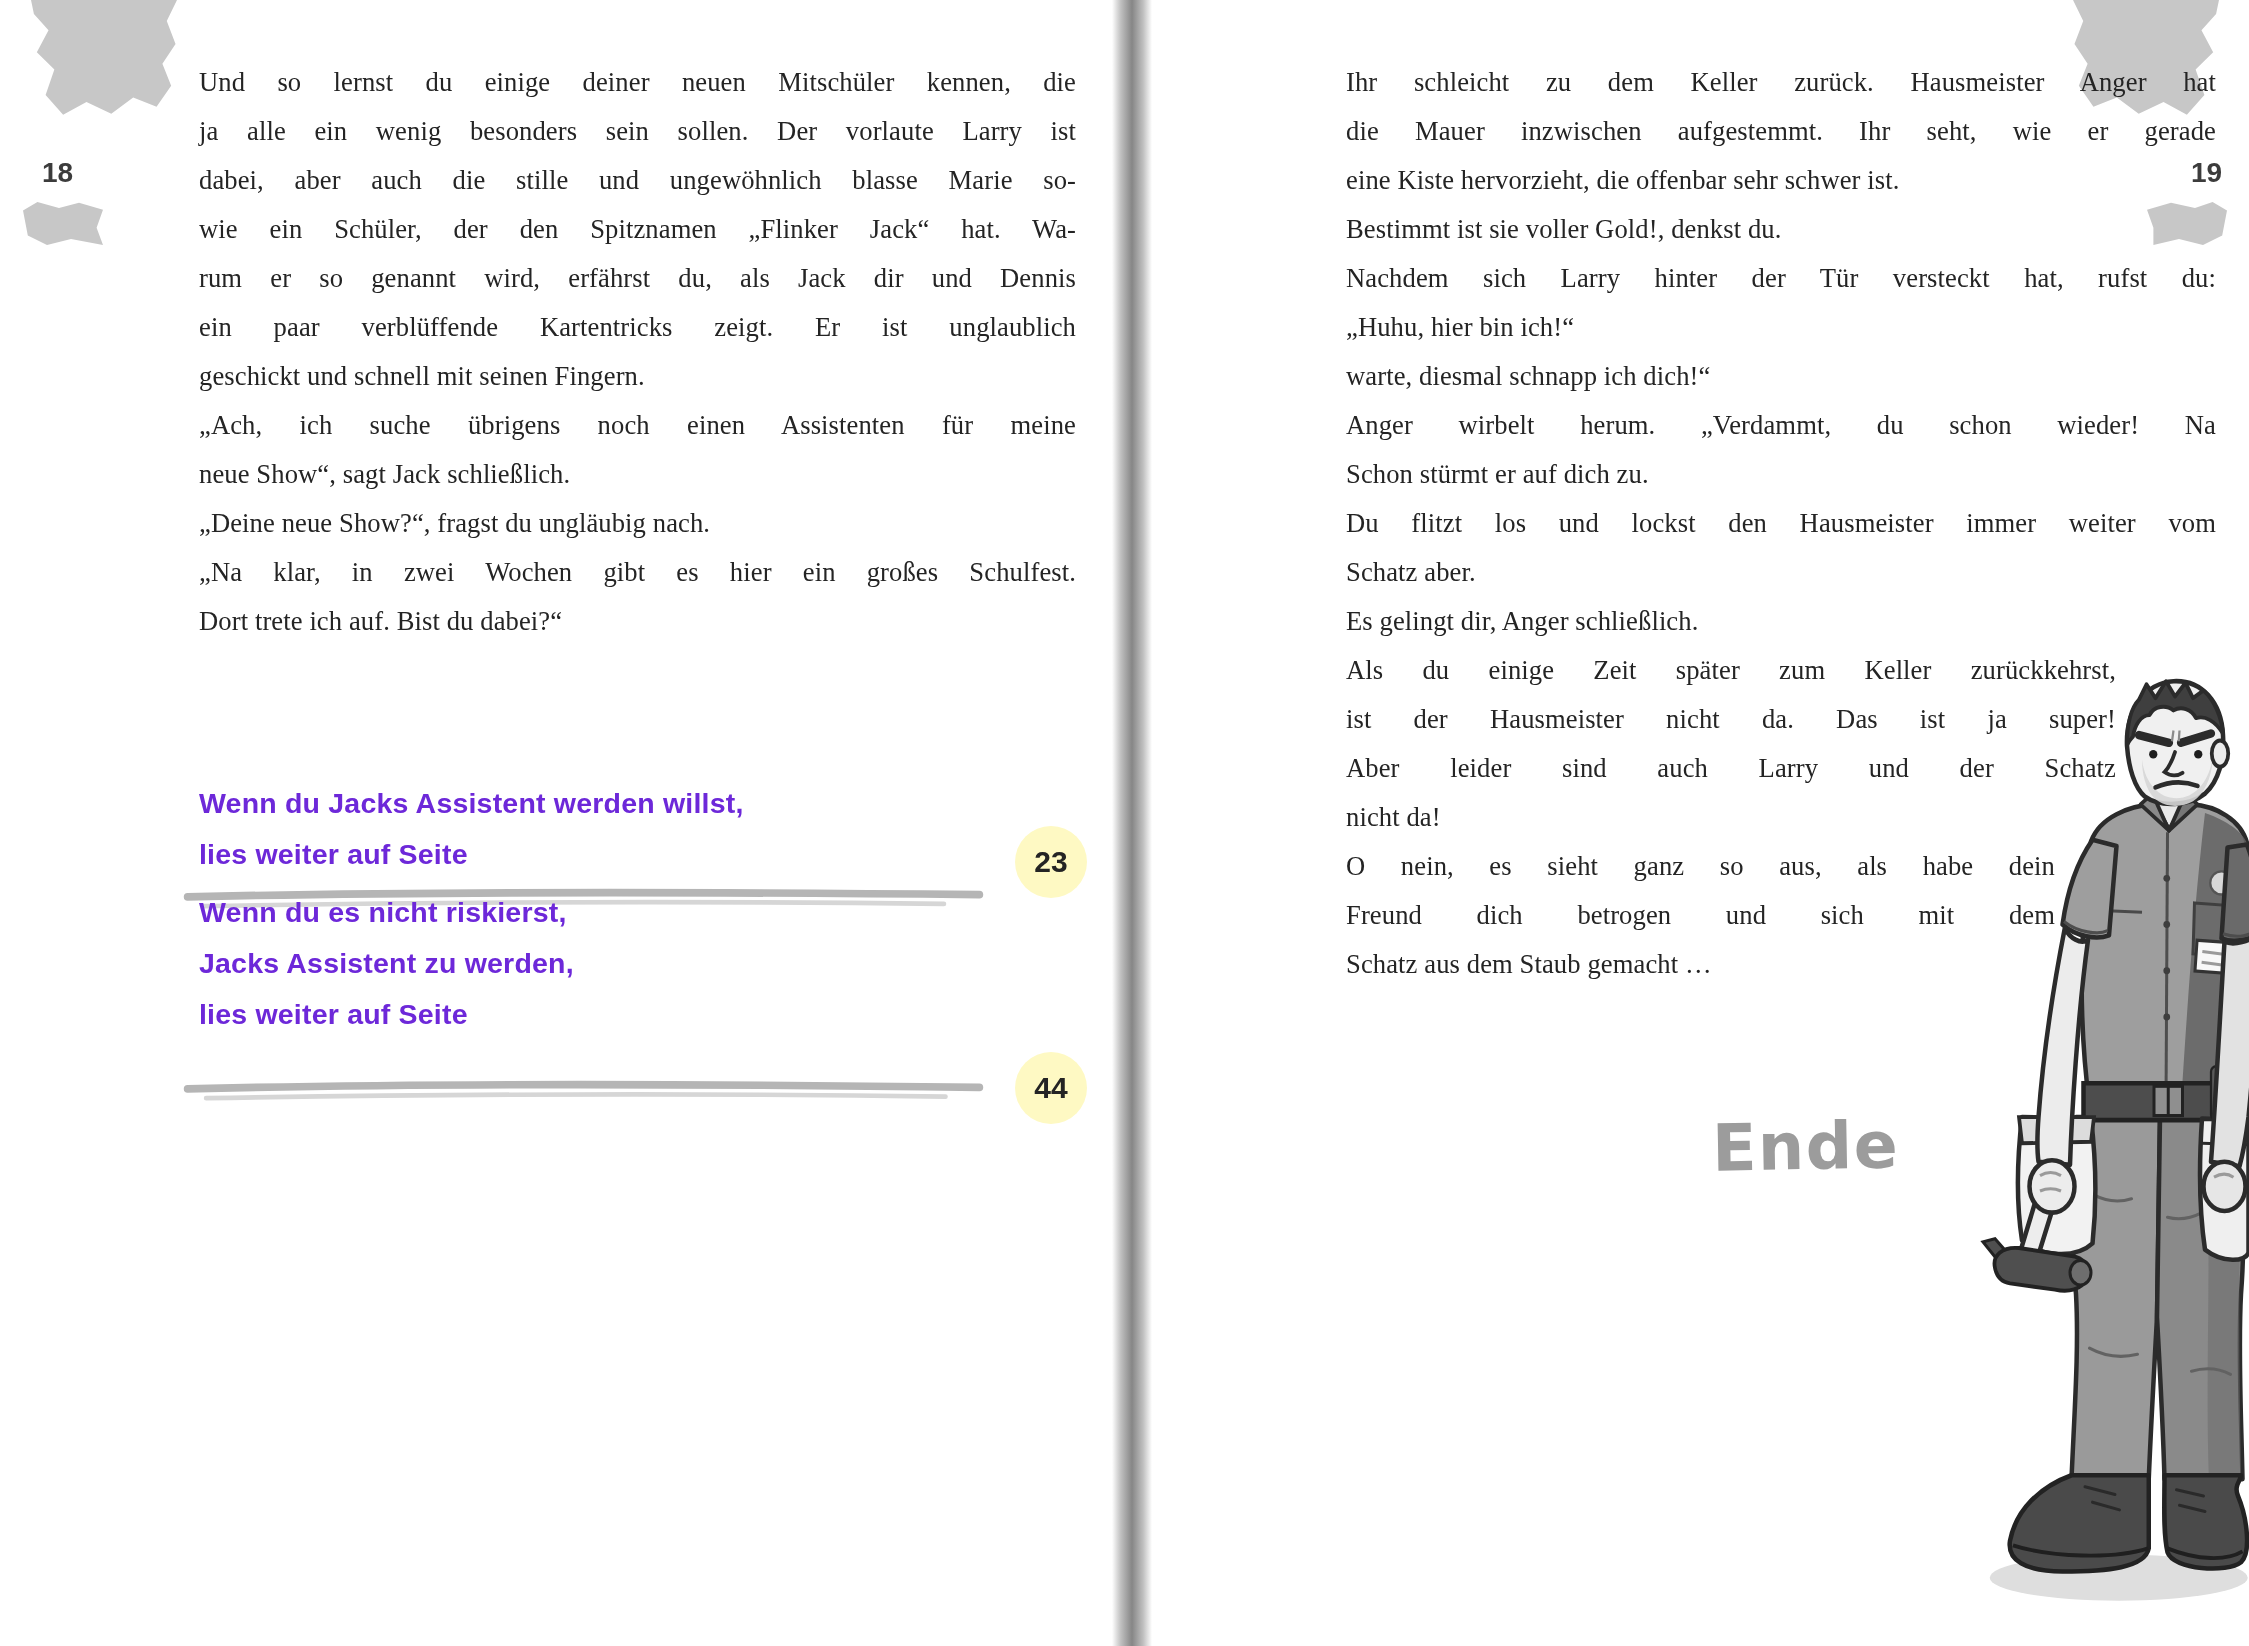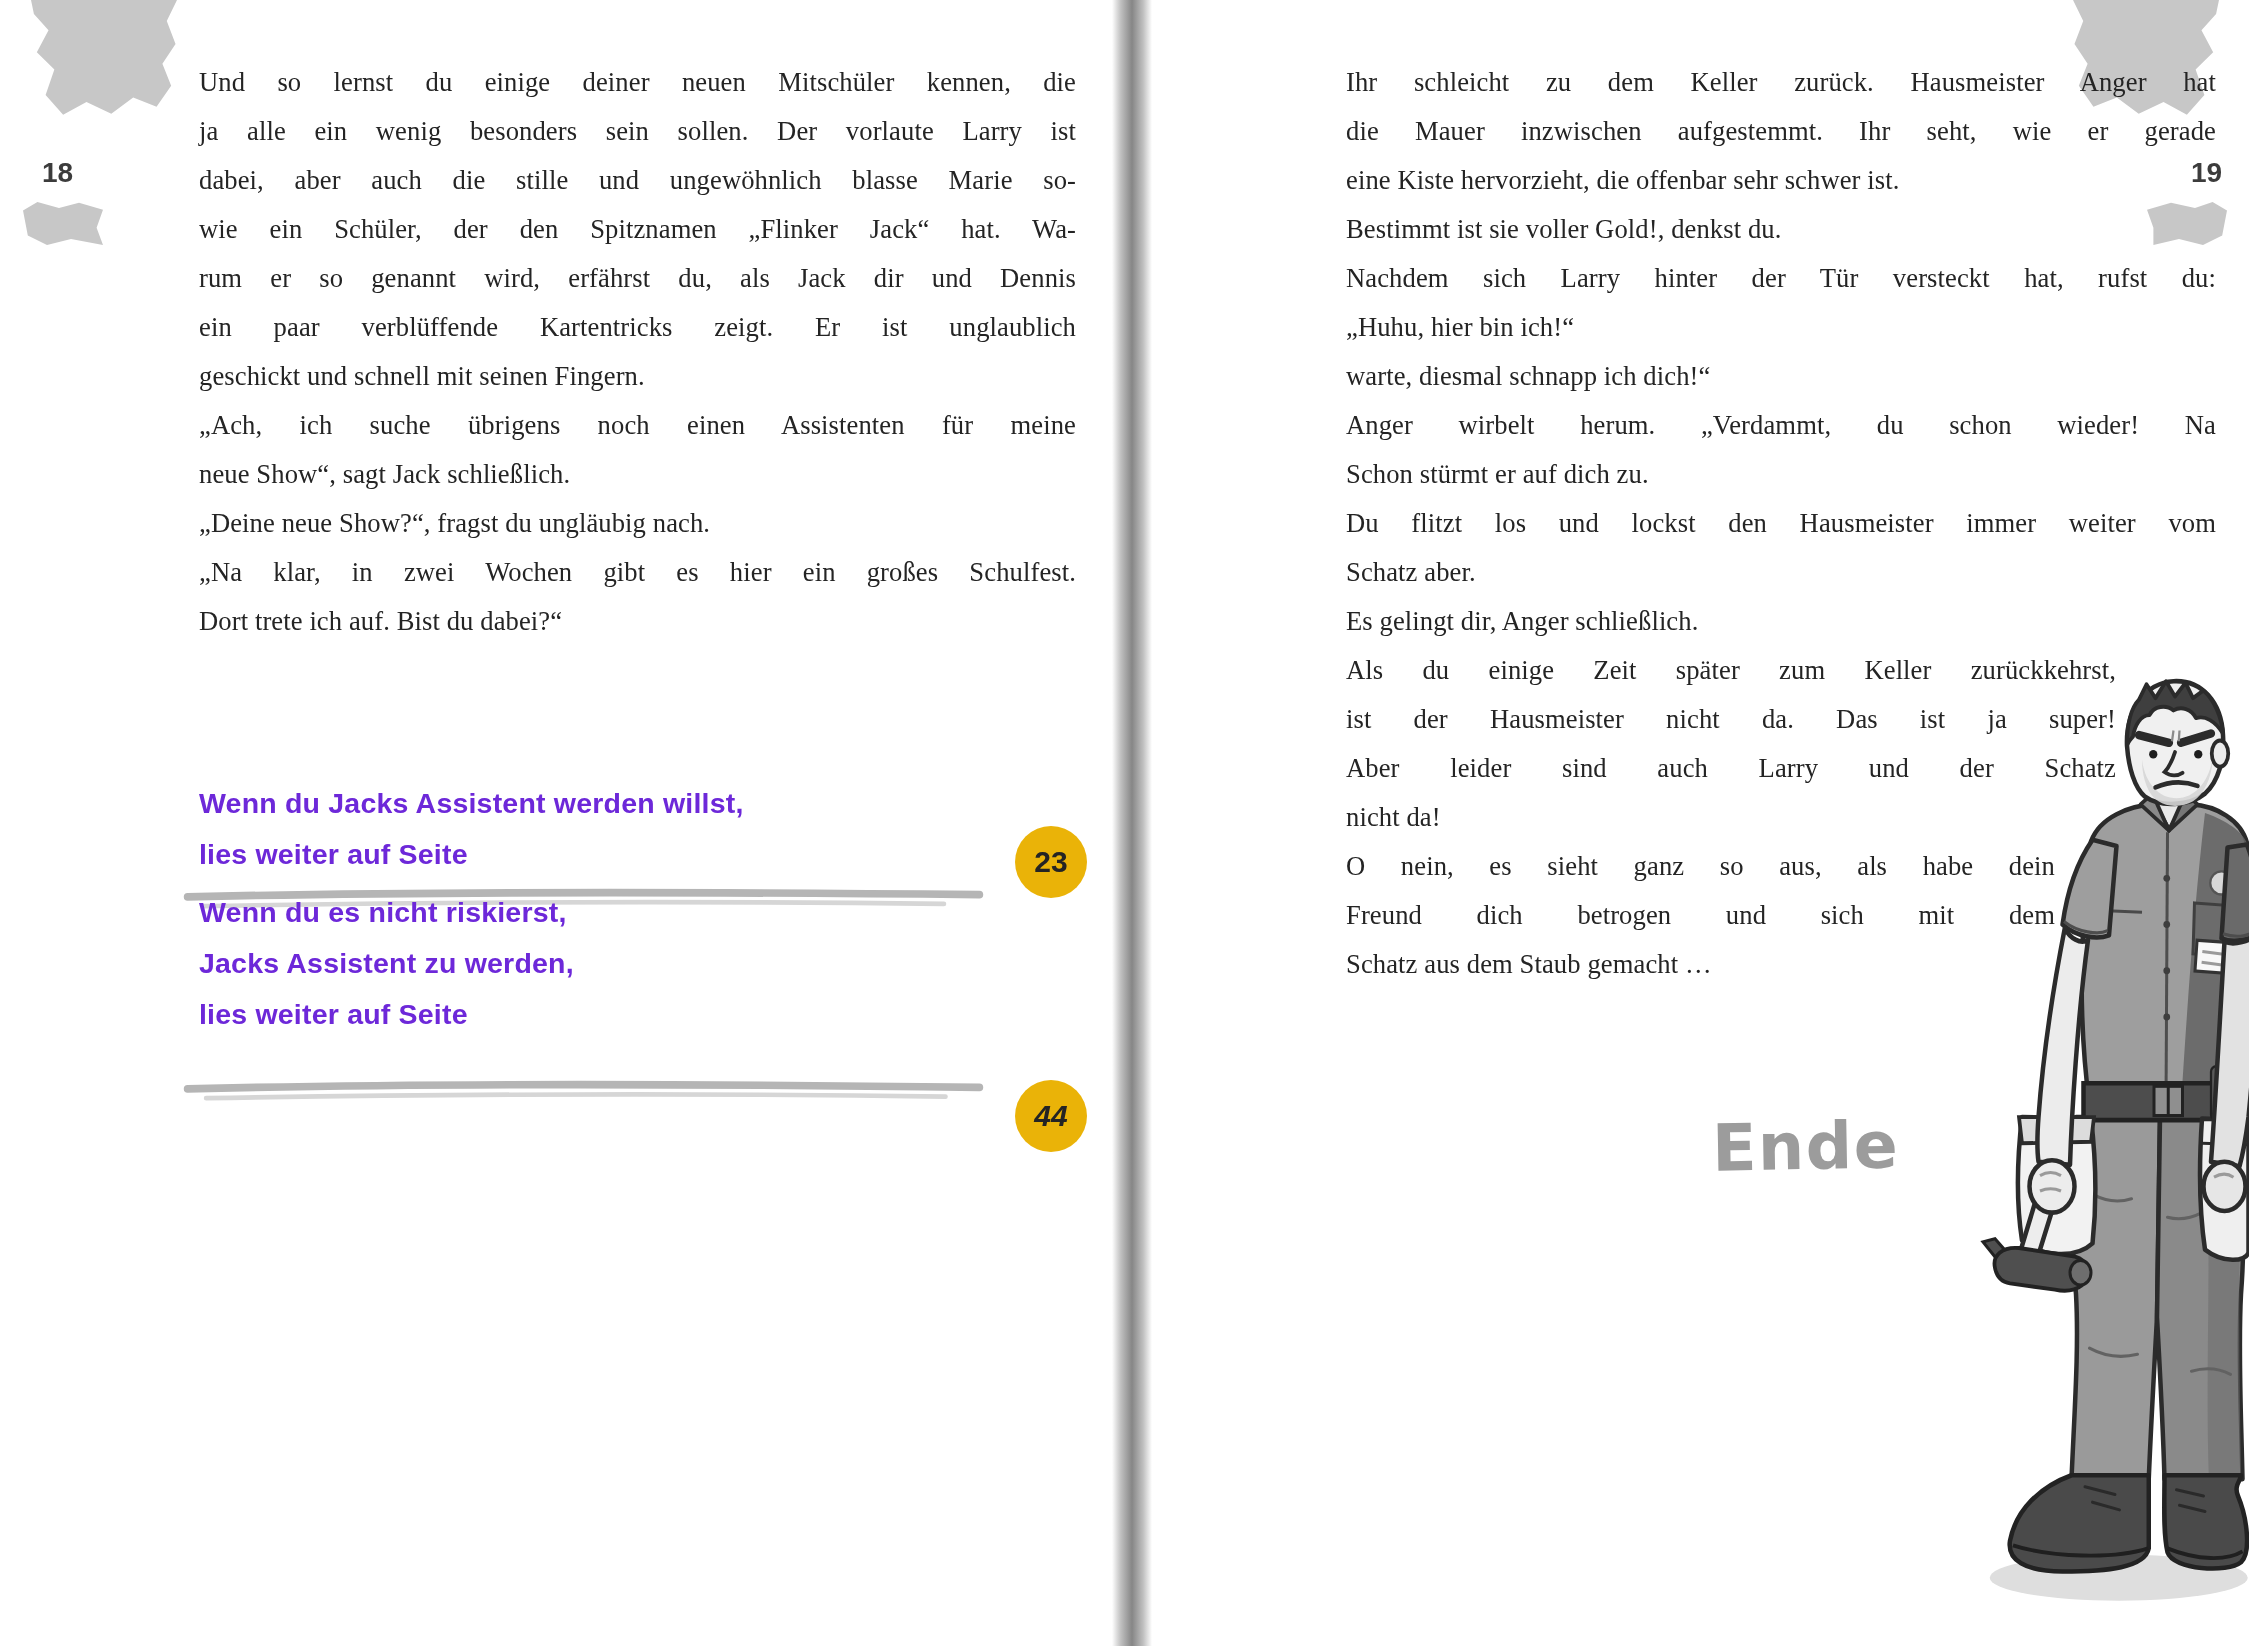--- a/index.html
+++ b/index.html
@@ -58,26 +58,26 @@
   
   .choice{
     position:absolute;left:199px;
     font-family:"Liberation Sans",sans-serif;font-weight:700;
     font-size:28.5px;line-height:51px;color:#6d28d9;letter-spacing:0.2px;
   }
   .choice-1{top:778px;}
   .choice-2{top:887px;}
   .page-circle{
     position:absolute;width:72px;height:72px;border-radius:50%;
-    background:#eab308;display:flex;align-items:center;justify-content:center;
+    background:#fef9c3;display:flex;align-items:center;justify-content:center;
     font-family:"Liberation Sans",sans-serif;font-weight:700;
     font-size:30px;color:#242424;
   }
   .circle-1{left:1015px;top:826px;}
-  .circle-2{left:1015px;top:1080px;font-style:italic;}
+  .circle-2{left:1015px;top:1052px;}
   .rule{position:absolute;left:183px;}
   .rule-1{top:886px;}
   .rule-2{top:1078px;}
   
   .ende{
     position:absolute;left:1712px;top:1109px;
     font-family:"DejaVu Sans",sans-serif;font-weight:700;
     font-size:65px;color:#9c9c9c;letter-spacing:1.5px;
     transform:rotate(-1deg);
   }

